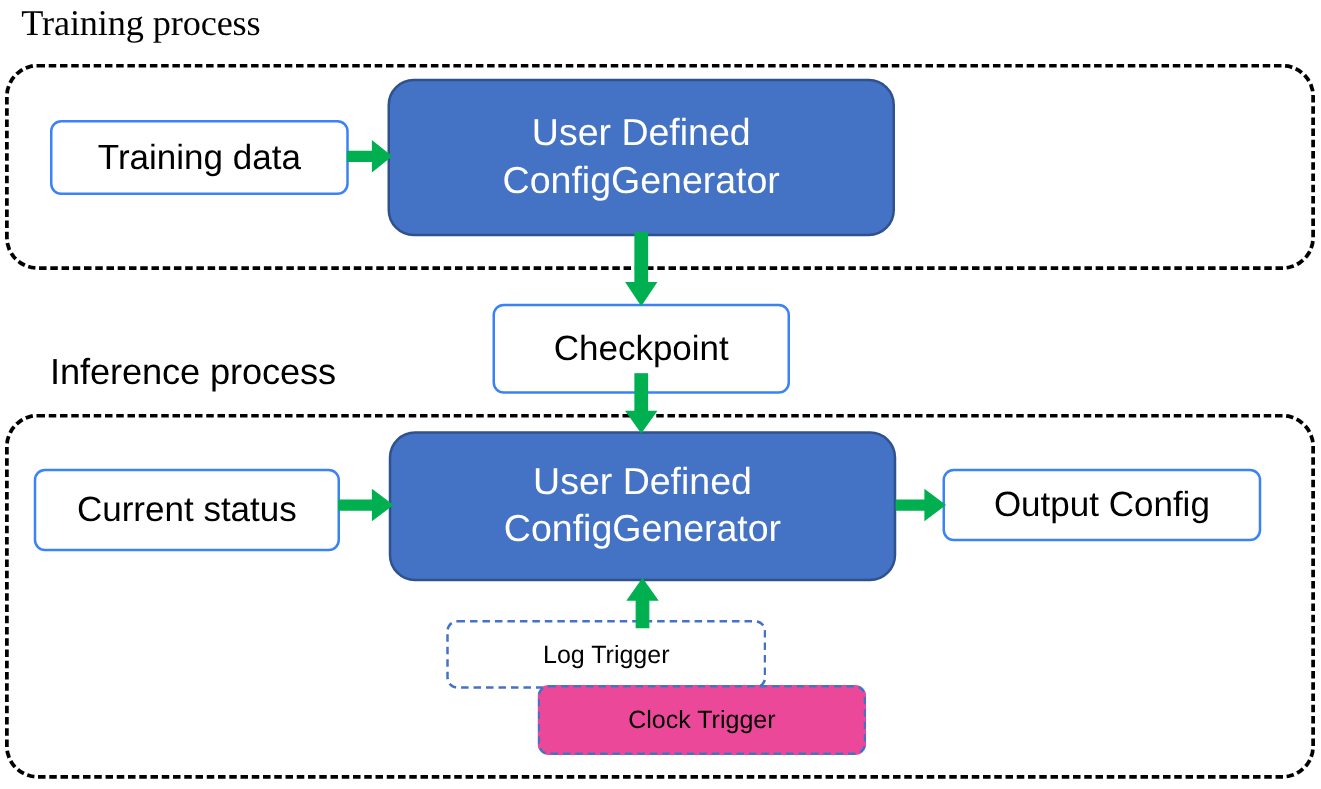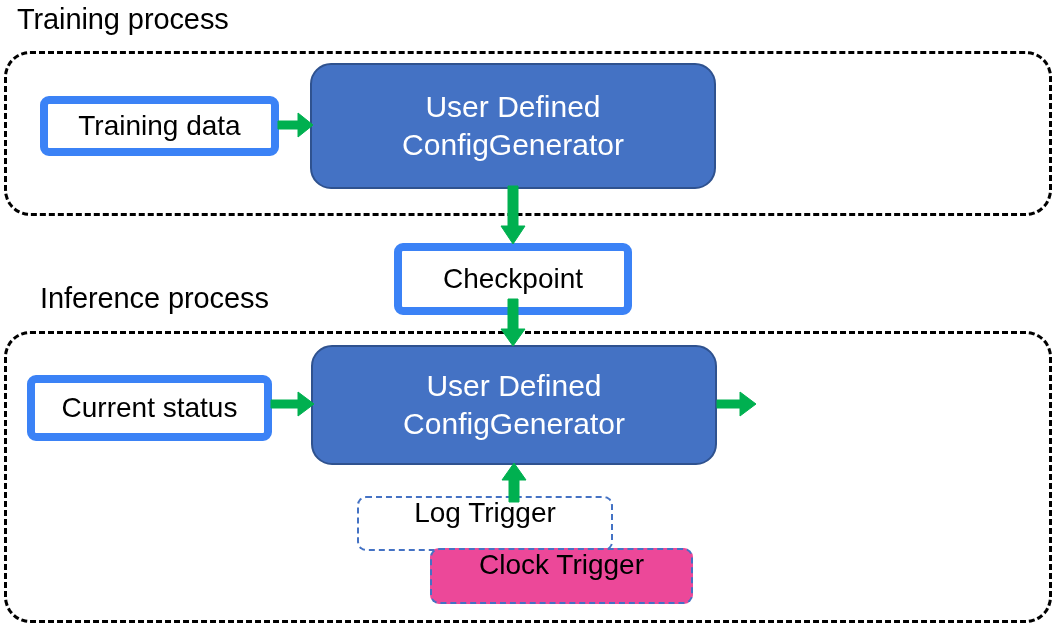--- a/index.html
+++ b/index.html
@@ -21,21 +21,21 @@
 
   
   .section-title {
     position: absolute;
     font-size: 29px;
     line-height: 1;
     color: #000000;
     white-space: nowrap;
     letter-spacing: -0.1px;
   }
-  #title-training { left: 17px; top: 5px; }
+  #title-training { left: 17px; top: 5px; font-family: Liberation Serif, serif; }
   #title-inference { left: 17px; top: 284px; margin-left: 23px; }
 
   
   .group-box {
     position: absolute;
     border: 3px dashed #000000;
     border-radius: 26px;
     background: transparent;
     box-sizing: border-box;
   }
@@ -49,21 +49,21 @@
     left: 4px;
     top: 331px;
     width: 1048px;
     height: 292px;
   }
 
   
   .node-white {
     position: absolute;
     box-sizing: border-box;
-    border: 8px solid #3b82f6;
+    border: 2px solid #3b82f6;
     border-radius: 9px;
     background: #ffffff;
     display: flex;
     align-items: center;
     justify-content: center;
     color: #000000;
     font-size: 28px;
     line-height: 1.1;
     white-space: nowrap;
   }
@@ -73,23 +73,24 @@
   #node-output-config { left: 754px; top: 375px; width: 255px; height: 58px; }
 
   
   .node-dashed {
     position: absolute;
     box-sizing: border-box;
     border: 2px dashed #4472C4;
     border-radius: 9px;
     background: transparent;
     display: flex;
+    align-items: center;
     justify-content: center;
     color: #000000;
-    font-size: 28px;
+    font-size: 20px;
     line-height: 1.1;
     white-space: nowrap;
   }
   #node-log-trigger   { left: 357px; top: 496px; width: 256px; height: 55px; z-index: 3; }
   #node-clock-trigger { left: 430px; top: 548px; width: 263px; height: 56px; z-index: 4; background: #ec4899; }
   #node-clock-trigger-label { position: relative; z-index: 5; }
 
   
   .node-blue {
     position: absolute;
@@ -155,20 +156,23 @@
     <span>Current status</span>
   </div>
 
   <div class="node-blue" id="node-blue-inference">
     <div>
       <div>User Defined</div>
       <div>ConfigGenerator</div>
     </div>
   </div>
 
+  <div class="node-white" id="node-output-config">
+    <span>Output Config</span>
+  </div>
 
   <div class="node-dashed" id="node-log-trigger">
     <span>Log Trigger</span>
   </div>
 
   <div class="node-dashed" id="node-clock-trigger">
     <span id="node-clock-trigger-label">Clock Trigger</span>
   </div>
 
   <div class="arrow" id="arrow-training-data-to-blue">

